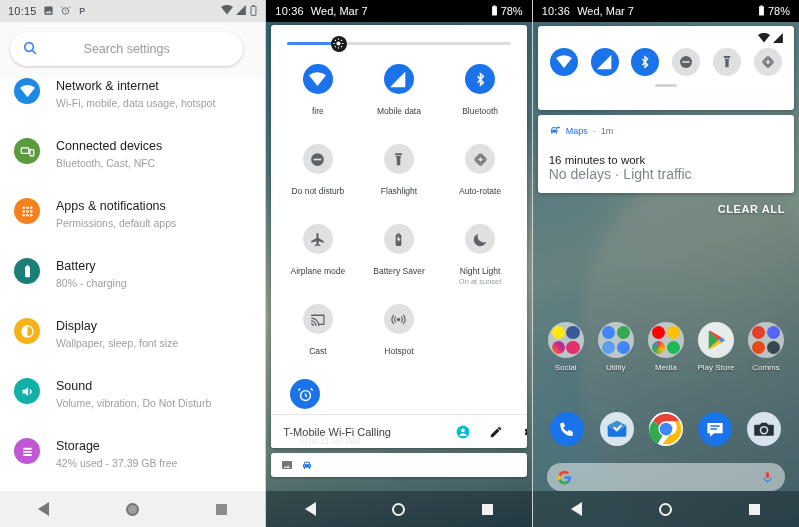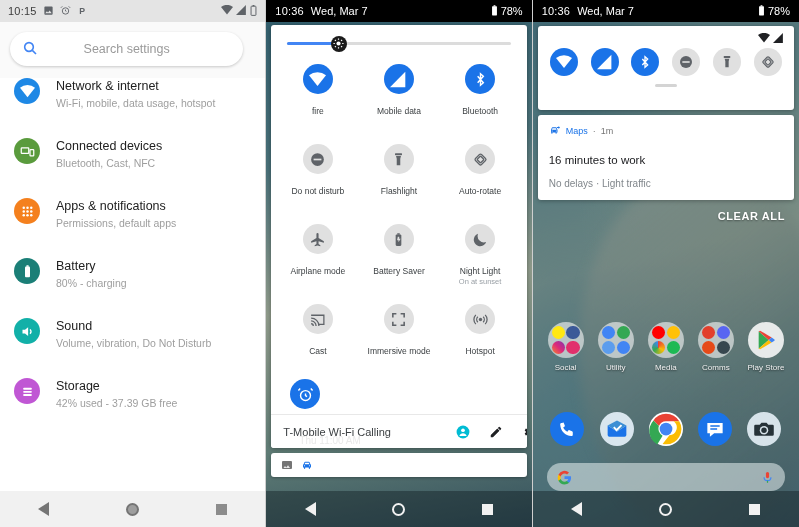--- a/index.html
+++ b/index.html
@@ -160,21 +160,21 @@
   .shade-handle { width:22px; height:3px; border-radius:2px; background:#d4d4d4; margin:8px auto 0 auto; }
 
   .notif-card {
     position:relative; z-index:3; margin:5px 5px 0 5px; background:#fff;
     border-radius:3px; padding:9px 11px 11px 11px; box-shadow:0 1px 4px rgba(0,0,0,.3);
   }
   .notif-head { display:flex; align-items:center; gap:5px; font-size:9px; }
   .notif-app { color:#1a73e8; }
   .notif-time { color:#757575; }
   .notif-title { font-size:11.5px; color:#202124; margin-top:16px; }
-  .notif-sub { font-size:10px; color:#80868b; margin-top:12px; }
+  .notif-sub { font-size:14px; color:#80868b; margin-top:0; }
   .clear-all {
     position:relative; z-index:3; text-align:right; padding:10px 14px 0 0;
     color:#fff; font-size:11px; letter-spacing:.6px; font-weight:bold;
     text-shadow:0 1px 2px rgba(0,0,0,.4);
   }
 
   .home-dim { position:absolute; z-index:2; inset:0; background:rgba(120,145,150,.28); }
   .folders { position:absolute; z-index:3; top:322px; left:0; right:0; display:flex; justify-content:space-around; padding:0 8px; }
   .folder { display:flex; flex-direction:column; align-items:center; width:46px; }
   .folder-circle {
@@ -313,20 +313,32 @@
               <rect x="8" y="4" width="8" height="17" rx="1.5"></rect>
               <rect x="10" y="2" width="4" height="2.5" rx="1"></rect>
             </svg>
         </span>
         <span class="stext">
           <span class="stitle" style="display:block">Battery</span>
           <span class="ssub" style="display:block">80% - charging</span>
         </span>
       </div>
 
+      <div class="srow">
+        <span class="sicon" style="background:#F5B317">
+          <svg viewBox="0 0 24 24" fill="#fff">
+              <path d="M12 3a9 9 0 0 0 0 18z"></path>
+              <circle cx="12" cy="12" r="9" fill="none" stroke="#fff" stroke-width="2"></circle>
+            </svg>
+        </span>
+        <span class="stext">
+          <span class="stitle" style="display:block">Display</span>
+          <span class="ssub" style="display:block">Wallpaper, sleep, font size</span>
+        </span>
+      </div>
 
       <div class="srow">
         <span class="sicon" style="background:#12B0A8">
           <svg viewBox="0 0 24 24" fill="#fff">
               <path d="M4 9v6h4l5 4V5L8 9H4z"></path>
               <path d="M16 8.5a5 5 0 0 1 0 7" fill="none" stroke="#fff" stroke-width="2"></path>
             </svg>
         </span>
         <span class="stext">
           <span class="stitle" style="display:block">Sound</span>
@@ -483,28 +495,20 @@
         <div class="qs-tile">
           <span class="qs-circle">
             <svg viewBox="0 0 24 24" fill="none" stroke="currentColor" stroke-width="1.8">
                 <path d="M3 18a3 3 0 0 1 3 3M3 14a7 7 0 0 1 7 7M3 10a11 11 0 0 1 11 11"></path>
                 <path d="M3 6h18v13h-7"></path>
               </svg>
           </span>
           <span class="qs-label">Cast</span>
         </div>
 
-        <div class="qs-tile">
-          <span class="qs-circle">
-            <svg viewBox="0 0 24 24" fill="none" stroke="currentColor" stroke-width="2.2">
-                <path d="M4 9V4h5M20 9V4h-5M4 15v5h5M20 15v5h-5"></path>
-              </svg>
-          </span>
-          <span class="qs-label">Immersive mode</span>
-        </div>
 
         <div class="qs-tile">
           <span class="qs-circle">
             <svg viewBox="0 0 24 24" fill="none" stroke="currentColor" stroke-width="1.8">
                 <circle cx="12" cy="12" r="2.4" fill="currentColor" stroke="none"></circle>
                 <path d="M8.2 15.8a5.4 5.4 0 0 1 0-7.6M15.8 8.2a5.4 5.4 0 0 1 0 7.6M5.4 18.6a9.4 9.4 0 0 1 0-13.2M18.6 5.4a9.4 9.4 0 0 1 0 13.2"></path>
               </svg>
           </span>
           <span class="qs-label">Hotspot</span>
         </div>
@@ -682,39 +686,39 @@
         <div class="folder-circle">
           <span class="mini" style="background:#FF0000"></span>
           <span class="mini" style="background:#FFC107"></span>
           <span class="mini" style="background:conic-gradient(#EA4335,#FBBC05,#34A853,#4285F4)"></span>
           <span class="mini" style="background:#1DB954"></span>
         </div>
         <span class="folder-label">Media</span>
       </div>
 
       <div class="folder">
-        <div class="folder-circle">
-          <span class="mini" style="background:#E23F2C"></span>
-          <span class="mini" style="background:#5865F2"></span>
-          <span class="mini" style="background:#E64A19"></span>
-          <span class="mini" style="background:#37474F"></span>
-        </div>
-        <span class="folder-label">Comms</span>
-      </div>
-
-      <div class="folder">
         <div class="app-single">
           <svg viewBox="0 0 24 24">
               <path d="M4 2.5v19l11-9.5z" fill="#34A853"></path>
               <path d="M4 2.5 15 12l3.2-2.8L5.6 1.9z" fill="#EA4335"></path>
               <path d="M4 21.5 15 12l3.2 2.8-12.6 7.3z" fill="#FBBC04"></path>
               <path d="M15 12l3.2-2.8 3 2.2a1 1 0 0 1 0 1.3l-3 2.1z" fill="#4285F4"></path>
             </svg>
         </div>
         <span class="folder-label">Play Store</span>
+      </div>
+
+      <div class="folder">
+        <div class="folder-circle">
+          <span class="mini" style="background:#E23F2C"></span>
+          <span class="mini" style="background:#5865F2"></span>
+          <span class="mini" style="background:#E64A19"></span>
+          <span class="mini" style="background:#37474F"></span>
+        </div>
+        <span class="folder-label">Comms</span>
       </div>
 
     </div>
 
     <div class="dock">
       <span class="dock-app">
         <svg viewBox="0 0 40 40">
             <circle cx="20" cy="20" r="20" fill="#1A73E8"></circle>
             <path d="M15 12c.6 0 1 .3 1.2.9l1.2 3c.2.6 0 1.2-.5 1.5l-1.4.9c1 2.2 2.8 4 5 5l.9-1.4c.3-.5.9-.7 1.5-.5l3 1.2c.6.2.9.6.9 1.2v3c0 .9-.7 1.6-1.6 1.5C17.7 27.6 12.4 22.3 12 14.6c0-.9.6-1.6 1.5-1.6H15z" fill="#fff"></path>
           </svg>

